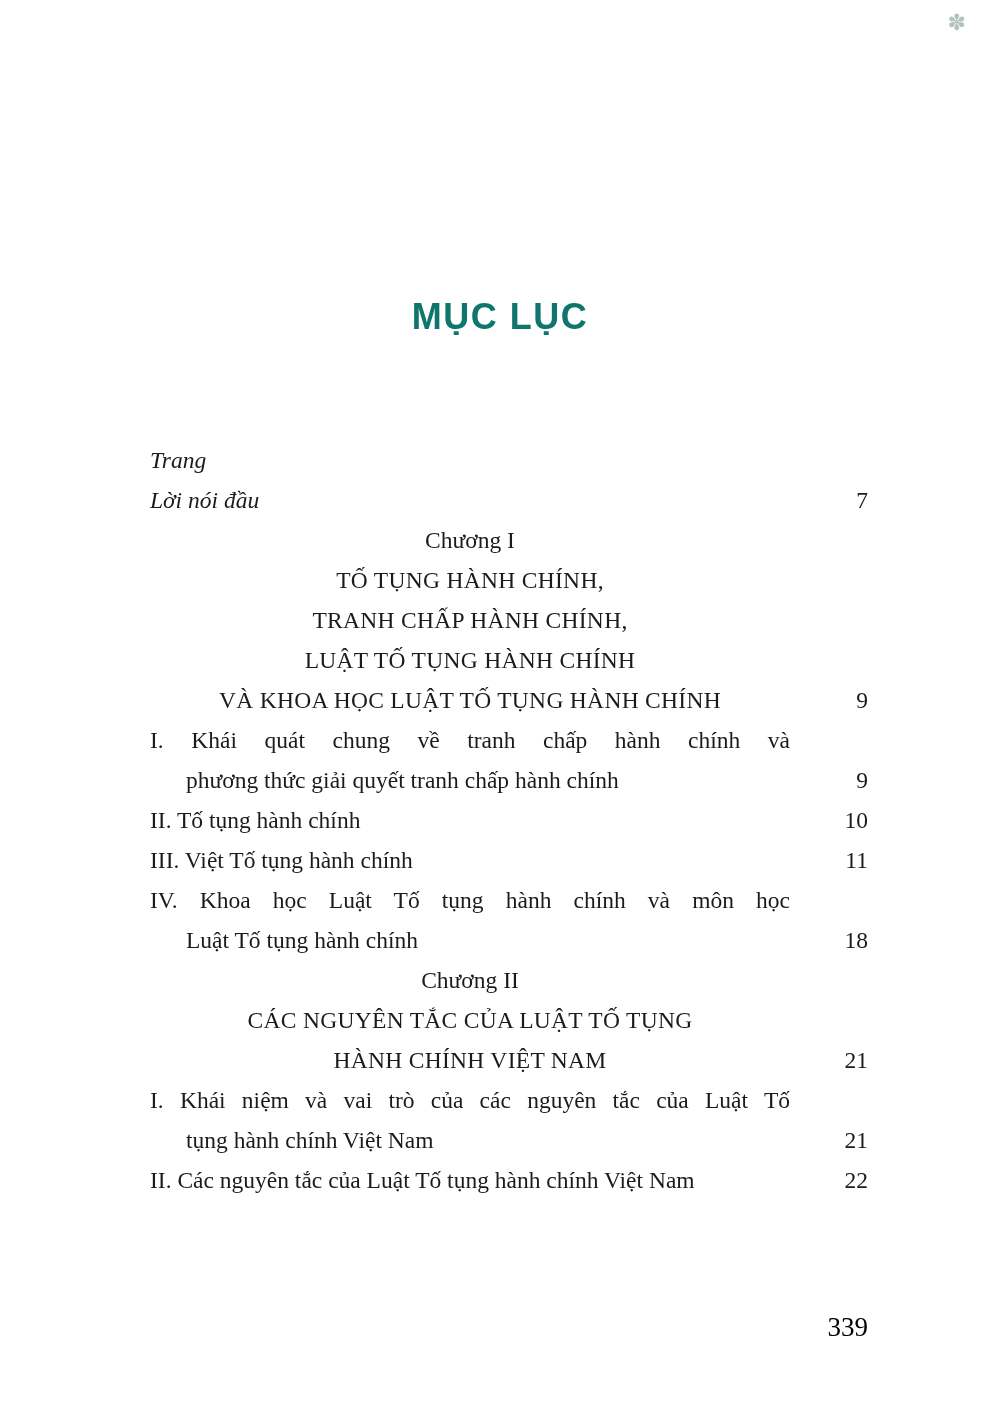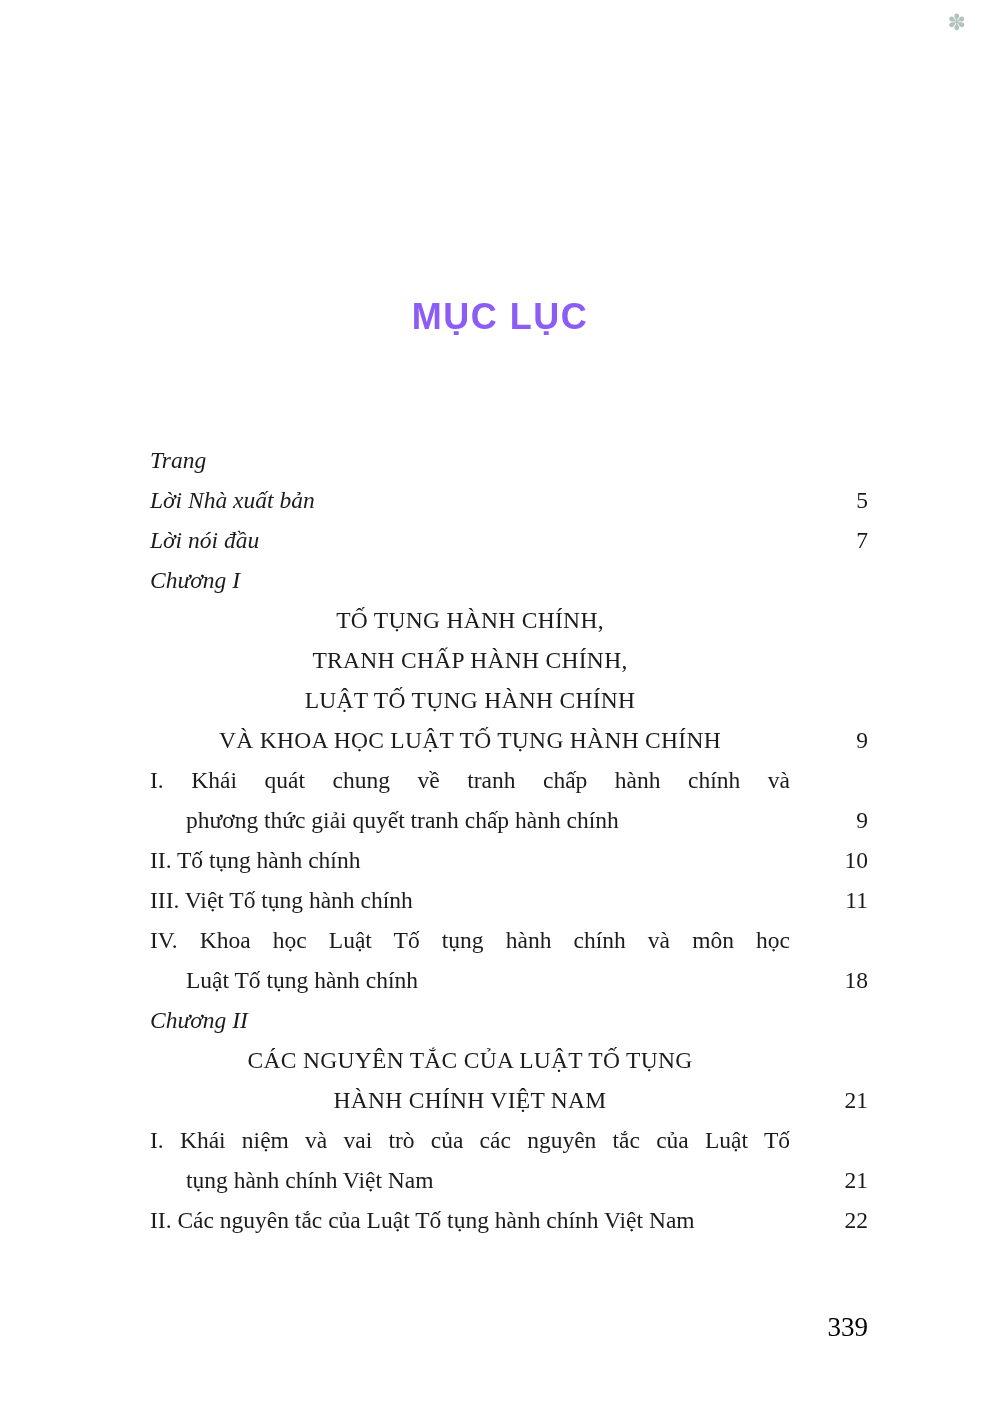--- a/index.html
+++ b/index.html
@@ -26,21 +26,21 @@
   .doc-title {
     position: absolute;
     top: 296px;
     left: 0;
     right: 0;
     text-align: center;
     font-family: "Liberation Sans", sans-serif;
     font-weight: bold;
     font-size: 36px;
     letter-spacing: 1.5px;
-    color: #8b5cf6;
+    color: #0f766e;
   }
   .content {
     position: absolute;
     top: 440px;
     left: 150px;
     width: 718px;
     font-size: 23.5px;
   }
   .row {
     position: relative;
@@ -56,22 +56,21 @@
     right: 0;
     top: 0;
     line-height: 40px;
   }
   .trang-header {
     font-style: italic;
     line-height: 40px;
   }
   .front .txt { font-style: italic; }
   .chapter-label .txt {
-    text-align: left;
-    font-style: italic;
+    text-align: center;
   }
   .chapter-title .txt {
     text-align: center;
     letter-spacing: 0.3px;
   }
   .justify .txt {
     text-align: justify;
     text-align-last: justify;
   }
   .cont .txt { padding-left: 36px; }
@@ -87,24 +86,20 @@
 <body>
 
 <div class="corner-icon">✽</div>
 
 <div class="doc-title">MỤC LỤC</div>
 
 <div class="content">
 
   <div class="trang-header">Trang</div>
 
-  <div class="row front">
-    <span class="txt">Lời Nhà xuất bản</span>
-    <span class="pg">5</span>
-  </div>
 
   <div class="row front">
     <span class="txt">Lời nói đầu</span>
     <span class="pg">7</span>
   </div>
 
   <div class="row chapter-label">
     <span class="txt">Chương I</span>
   </div>
 

